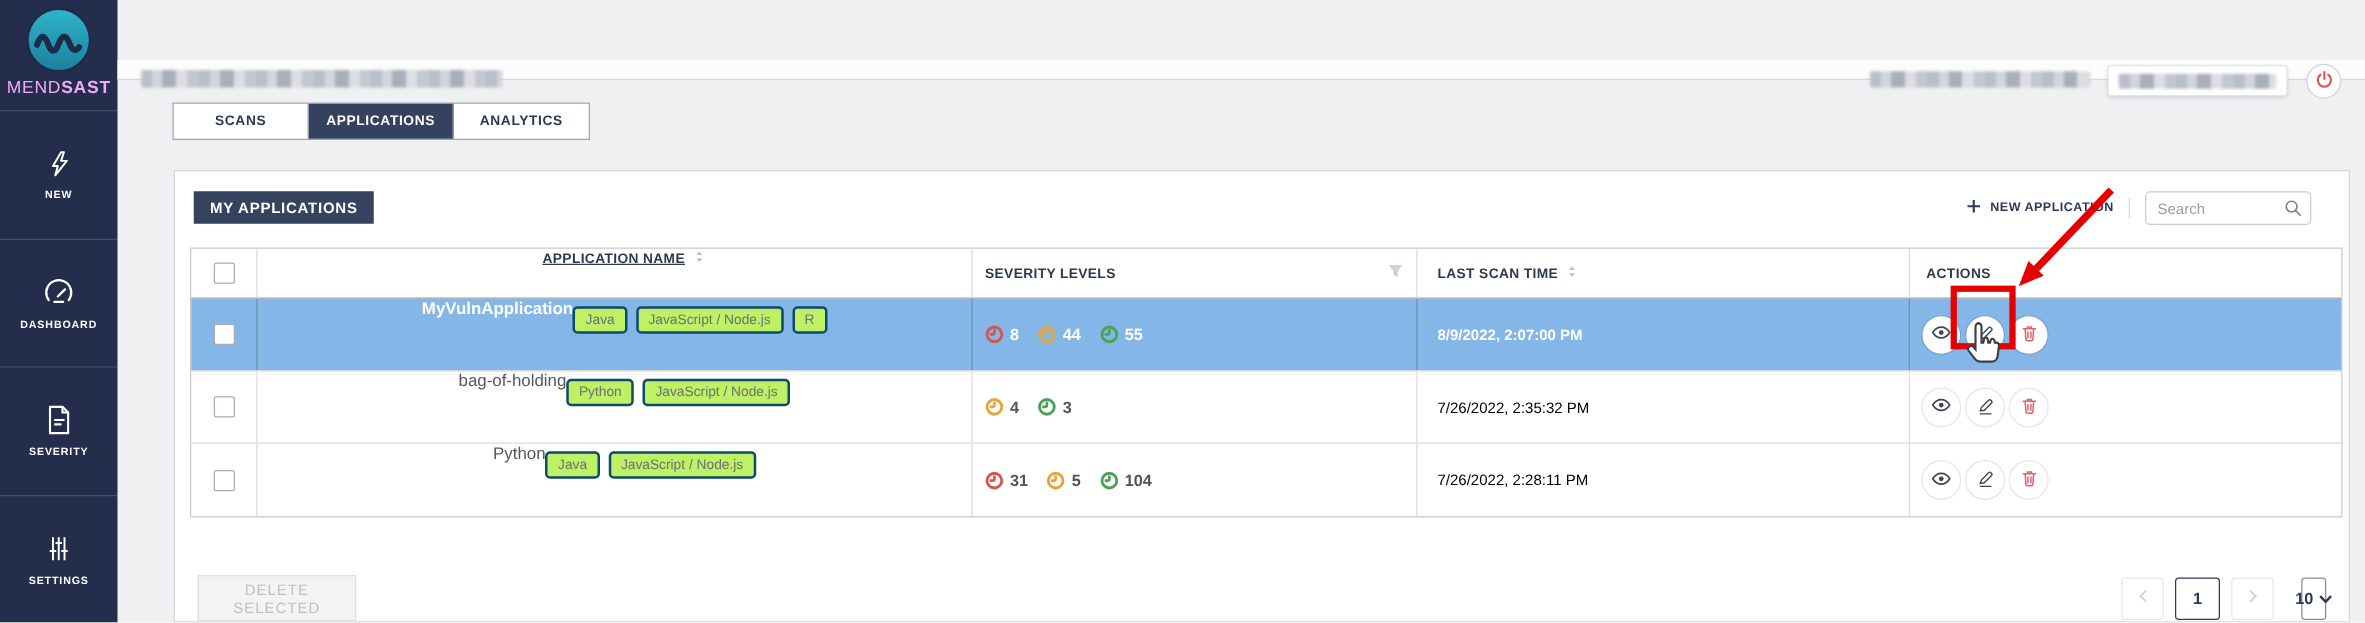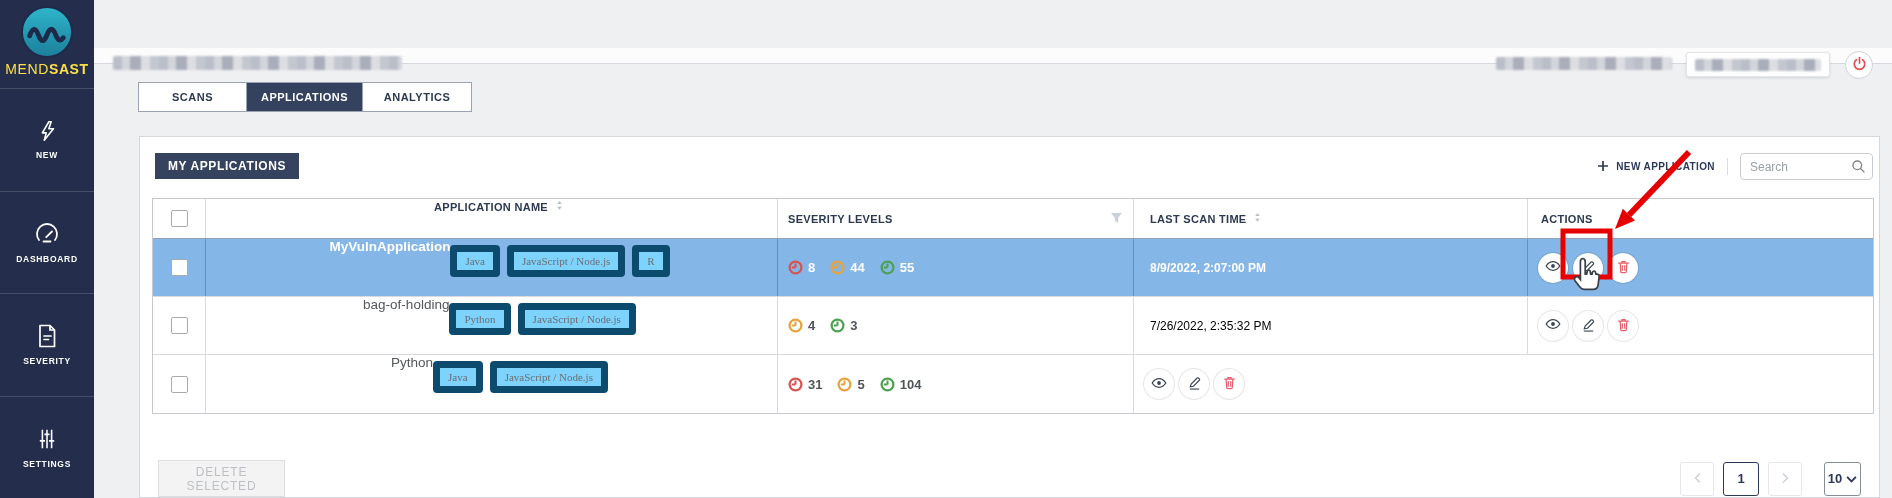--- a/index.html
+++ b/index.html
@@ -4,21 +4,21 @@
 <style>
   * { box-sizing: border-box; margin: 0; padding: 0; }
   html,body { width:1892px; height:498px; }
   body { font-family: "Liberation Sans", sans-serif; background:#eff0f2; }
   .app { position:relative; width:1892px; height:498px; overflow:hidden; display:flex; }
 
   
   .sidebar { width:94px; height:498px; background:#242e4c; flex:0 0 94px; display:flex; flex-direction:column; }
   .logo-block { height:88px; display:flex; flex-direction:column; align-items:center; padding-top:6px; }
   .logo-circle { width:52px; height:52px; }
-  .brand-text { color:#fde047; font-size:14px; letter-spacing:.6px; margin-top:3px; font-weight:300; }
+  .brand-text { color:#f0abfc; font-size:14px; letter-spacing:.6px; margin-top:3px; font-weight:300; }
   .brand-text b { font-weight:700; }
   .nav-item { flex:1; display:flex; flex-direction:column; align-items:center; justify-content:center; gap:7px; border-top:1px solid rgba(255,255,255,.16); cursor:pointer; }
   .nav-label { color:#fff; font-size:8.5px; font-weight:700; letter-spacing:.7px; }
   .nav-icon svg { display:block; }
 
   
   .main { flex:1; display:flex; flex-direction:column;margin-top:48px; }
   .topbar { position:relative; height:33px; background:#fcfcfd; border-bottom:1px solid #d5d8dd; }
   .redacted { background:
       repeating-linear-gradient(90deg,#b9bec9 0 9px,#d2d5db 9px 17px,#a9aeba 17px 28px,#dcdee2 28px 37px,#c3c7cf 37px 46px);
@@ -31,21 +31,21 @@
 
   
   .tabs-row { padding:18px 0 0 44px; }
   .tabs { display:flex; width:fit-content; border:1px solid #9aa3b2; background:#fff; }
   .tab { width:108px; height:28px; display:flex; align-items:center; justify-content:center; font-size:11px; font-weight:700; letter-spacing:.5px; color:#2c3950; cursor:pointer; border-right:1px solid #9aa3b2; }
   .tab:last-child { border-right:none; }
   .tab.active { background:#344260; color:#fff; width:116px; }
 
   
   .card { margin:24px 12px 0 45px; width:1741px; height:371px; background:#fff; border:1px solid #d5d7db; position:relative; }
-  .card-head { display:flex; justify-content:space-between; align-items:flex-start; padding:16px 6px 0 15px; }
+  .card-head { display:flex; justify-content:space-between; align-items:flex-start; padding:16px 30px 0 15px; }
   .badge { background:#36435f; color:#fff; font-size:12px; font-weight:700; letter-spacing:.6px; padding:6px 13px; }
   .head-right { display:flex; align-items:center; }
   .new-app { background:none; border:none; color:#2c3a58; font-family:"Liberation Sans",sans-serif; font-size:10px; font-weight:700; letter-spacing:.4px; display:flex; align-items:center; gap:7px; cursor:pointer; }
   .vdiv { width:1px; height:17px; background:#d9dce0; margin:0 12px; }
   .search { position:relative; }
   .search input { width:133px; height:27px; border:1px solid #c9ccd2; border-radius:4px; padding:0 26px 0 9px; font-size:12px; color:#444; font-family:"Liberation Sans",sans-serif; }
   .search input::placeholder { color:#9aa0a8; }
   .search .mag { position:absolute; right:7px; top:6px; }
 
   
@@ -63,35 +63,35 @@
   .cell-name { padding-left:16px; flex-direction:row; align-items:flex-start !important; justify-content:center; }
   .cell-sev { padding-left:10px; gap:15px; }
   .cell-scan { padding-left:16px; font-size:12px; color:#000000; }
   .cell-actions { padding-left:10px; gap:5px; }
   .thead .cell-sev { justify-content:space-between; padding-right:10px; }
   .hlabel { display:flex; align-items:center; gap:6px; }
   .checkbox { width:17px; height:17px; background:#fff; border:1.5px solid #a7acb3; border-radius:2px; cursor:pointer; }
   .app-name { font-size:13.5px; color:#53575c; cursor:pointer; }
   .selected .app-name { color:#fff; font-weight:700; }
   .tag-row { display:flex; gap:7px; margin-top:6px; }
-  .tag { background:#7dd3fc; border:7px solid #0c4a6e; border-radius:4px; color:#6b6f76; font-size:11px; padding:2.5px 8px; line-height:1.2;font-family:Liberation Serif, serif; }
+  .tag { background:#bef264; border:2px solid #0c4a6e; border-radius:4px; color:#6b6f76; font-size:11px; padding:2.5px 8px; line-height:1.2; }
   .sev-item { display:flex; align-items:center; gap:5px; font-size:13px; font-weight:700; color:#50555b; }
   .selected .sev-item { color:#fff; }
   .sev-high .clock { color:#d9534f; } .sev-medium .clock { color:#e8a33d; } .sev-low .clock { color:#4da153; }
   .selected .cell-scan { color:#fff; font-weight:700; }
   .action-btn { width:30px; height:30px; border-radius:50%; background:#fff; border:none; box-shadow:0 0 0 1px rgba(0,0,0,.10); display:flex; align-items:center; justify-content:center; cursor:pointer; }
 
   
   .card-foot { display:flex; justify-content:space-between; align-items:center; margin:46px 18px 0 18px; }
   .delete-btn { width:127px; height:37px; background:#f3f3f4; border:1px solid #dddfe2; color:#bcbfc4; font-size:12px; letter-spacing:.8px; font-family:"Liberation Sans",sans-serif; }
   .pager { display:flex; align-items:center; gap:9px; }
   .pg { width:34px; height:34px; border-radius:3px; display:flex; align-items:center; justify-content:center; background:#fff; cursor:pointer; }
   .pg.nav { border:1px solid #e5e7ea; }
   .pg.current { border:1.5px solid #2c3a5a; color:#2c3a5a; font-weight:700; font-size:13px; width:36px; }
-  .pg.size { border:1px solid #878d97; width:37px; gap:4px; color:#2c3a5a; font-weight:700; font-size:13px; margin-left:13px; }
+  .pg.size { border:1px solid #878d97; width:20px; gap:4px; color:#2c3a5a; font-weight:700; font-size:13px; margin-left:13px; }
 
   
   .annotation { position:absolute; inset:0; pointer-events:none; z-index:50; }
 </style>
 </head>
 <body>
 
 <div class="app">
 
   <aside class="sidebar">
@@ -199,21 +199,21 @@
           </div>
         </div>
       </div>
 
       <div class="table">
 
         <div class="trow thead">
           <div class="tcell cell-check">
             <span class="checkbox"></span>
           </div>
-          <div class="tcell cell-name" style="flex-direction:row;align-items:flex-end;">
+          <div class="tcell cell-name" style="flex-direction:row;align-items:flex-end;text-decoration:underline;">
             <span class="hlabel">
               <span>APPLICATION NAME</span>
               <span>
                 <svg width="11" height="13" viewBox="0 0 14 16">
                     <path d="M4 6 l3-3.8 3 3.8z" fill="#b9bfc9"></path>
                     <path d="M4 9.5 l3 3.8 3-3.8z" fill="#b9bfc9"></path>
                   </svg>
               </span>
             </span>
           </div>
@@ -374,20 +374,21 @@
               <span>5</span>
             </span>
             <span class="sev-item sev-low">
               <svg class="clock" width="15" height="15" viewBox="0 0 16 16">
                   <circle cx="8" cy="8" r="6.3" fill="none" stroke="currentColor" stroke-width="2.4"></circle>
                   <path d="M8 8 V3.6 M8 8 H4" stroke="currentColor" stroke-width="2.2"></path>
                 </svg>
               <span>104</span>
             </span>
           </div>
+          <div class="tcell cell-scan">7/26/2022, 2:28:11 PM</div>
           <div class="tcell cell-actions">
             <button class="action-btn">
               <span><svg width="16" height="16" viewBox="0 0 16 16">
                     <path d="M1.2 8 s2.7-4.3 6.8-4.3 S14.8 8 14.8 8 s-2.7 4.3-6.8 4.3 S1.2 8 1.2 8z" fill="none" stroke="#3c4654" stroke-width="1.3"></path>
                     <circle cx="8" cy="8" r="1.9" fill="#3c4654"></circle>
                   </svg></span>
             </button>
             <button class="action-btn">
               <span><svg width="15" height="15" viewBox="0 0 16 16">
                     <path d="M3.5 12.5 L4.4 9.6 L10.8 3.2 c.4-.4 1-.4 1.4 0 l1 1 c.4.4.4 1 0 1.4 L6.9 12 3.5 12.5z" fill="none" stroke="#3c4654" stroke-width="1.2"></path>

